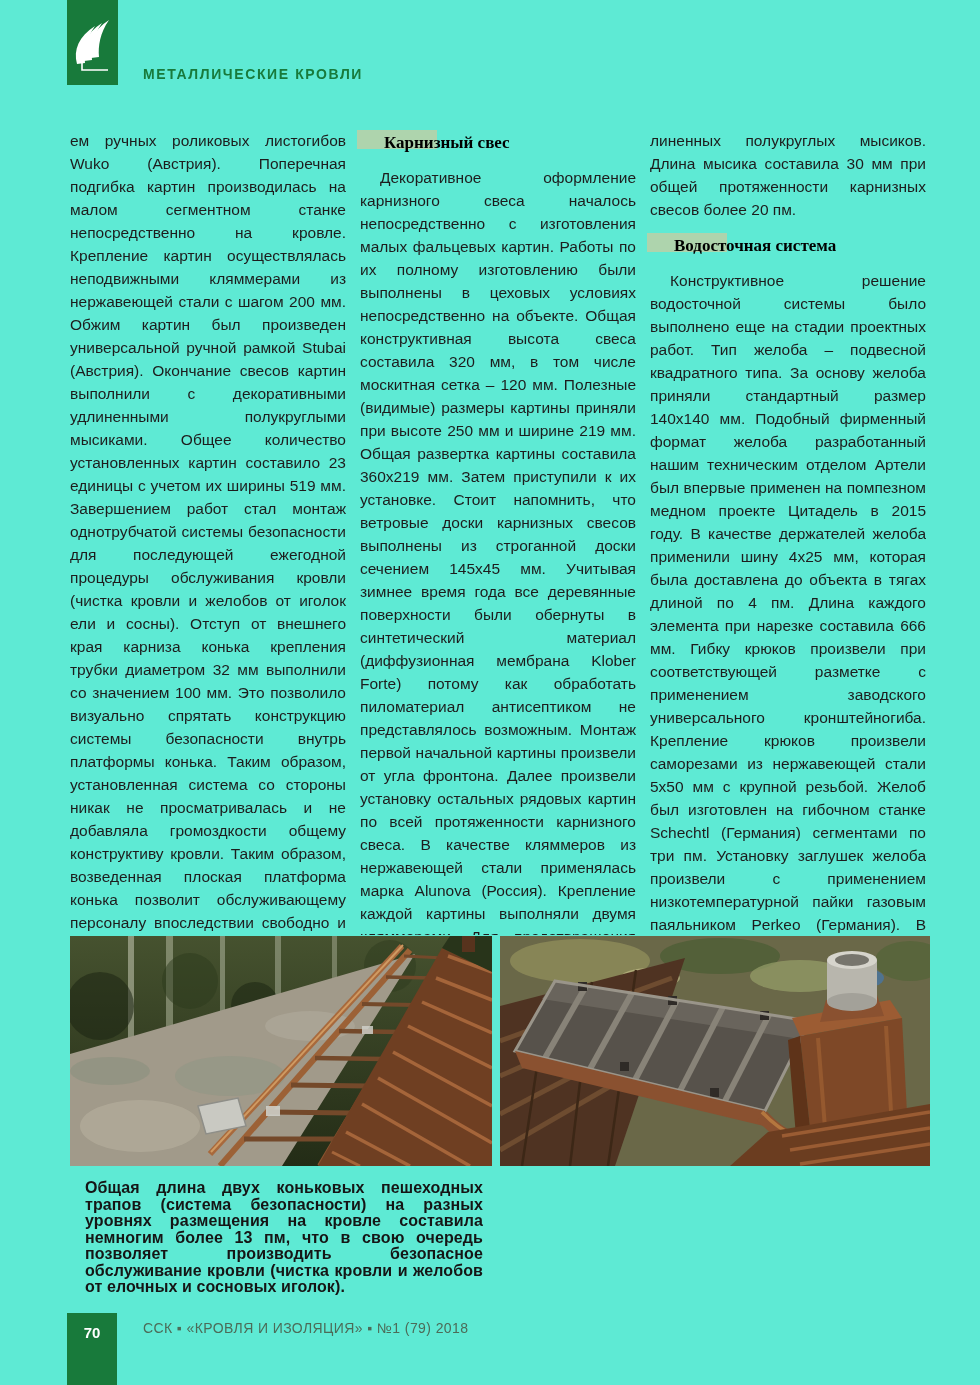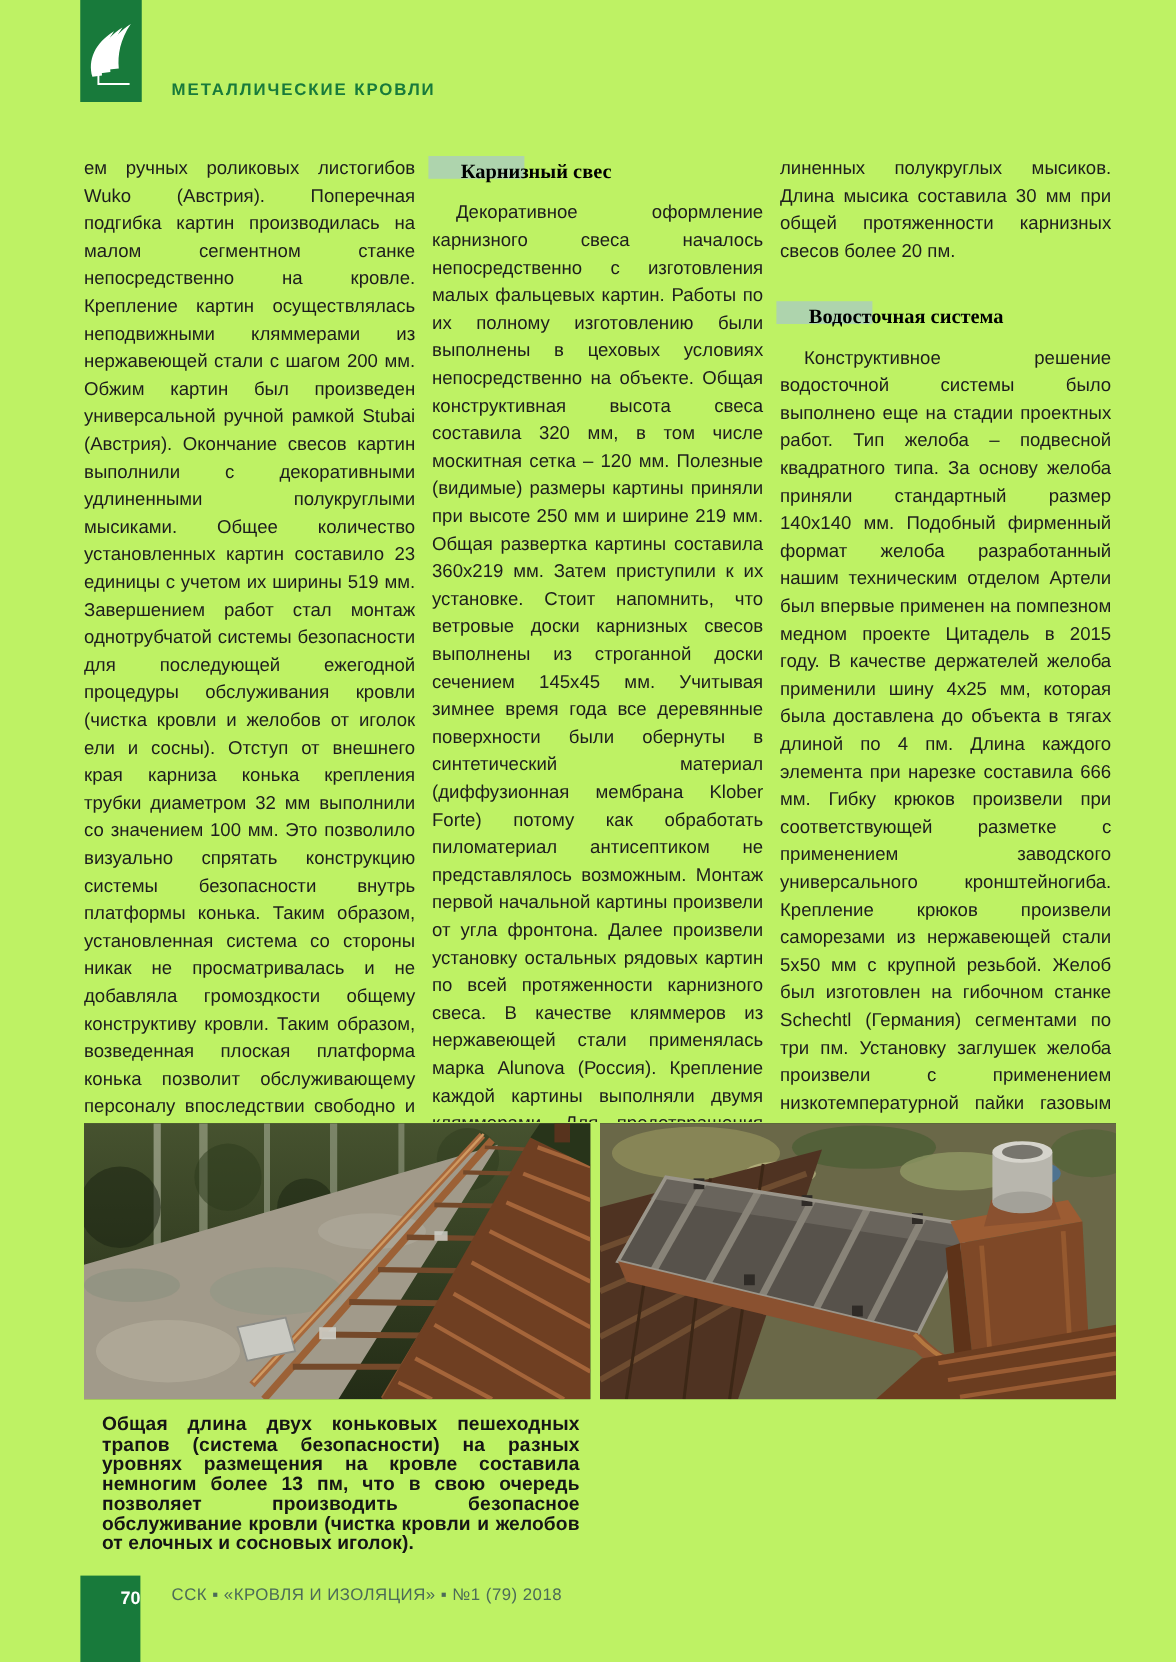--- a/index.html
+++ b/index.html
@@ -1,56 +1,56 @@
 <!DOCTYPE html>
 <html lang="ru" style="--brand-green: #187a3b; --highlight-green: #aed4ad; --footer-text: #4c6b58; --body-text: #1d1d1d;"><head>
 <meta charset="utf-8">
 <style>
   html,body{margin:0;padding:0;background:#ffffff;}
   body{width:980px;height:1385px;position:relative;font-family:"Liberation Sans",sans-serif;
        -webkit-font-smoothing:antialiased;}
-  .page{position:absolute;inset:0;overflow:hidden;background:#bef264;}
+  .page{position:absolute;inset:0;overflow:hidden;background:#5eead4;}
 
   
   .brand-box{position:absolute;left:67px;top:0;width:51px;height:85px;
              background:var(--brand-green,#187a3b);}
   .brand-box svg{display:block;width:51px;height:85px;}
   .section-title{position:absolute;left:143px;top:66px;font-size:14px;font-weight:bold;
                  letter-spacing:1.6px;color:var(--brand-green,#187a3b);}
 
   
   .columns{position:absolute;left:70px;top:129px;width:856px;height:806px;overflow:hidden;
            display:grid;grid-template-columns:276px 276px 276px;column-gap:14px;}
   .col{width:276px;}
   .body-text{margin:0;font-size:15.5px;line-height:23px;text-align:justify;
              color:var(--body-text,#1d1d1d);hyphens:auto;}
   .body-text.indent{text-indent:20px;}
   .col-heading{position:relative;margin:4px 0 13px 0;font-size:17px;line-height:20px;
                font-weight:bold;color:#000;padding-left:24px;}
-  .col-heading.mt{margin-top:33px;}
+  .col-heading.mt{margin-top:15px;}
   .heading-bar{position:absolute;left:-3px;top:-3px;width:80px;height:19px;
                background:var(--highlight-green,#aed4ad);z-index:0;}
   .heading-txt{position:relative;z-index:1;font-family:Liberation Serif, serif;}
 
   
   .photo{position:absolute;top:936px;height:230px;overflow:hidden;background:#3a4528;}
   .photo svg{display:block;width:100%;height:100%;}
   .photo-left{left:70px;width:422px;}
   .photo-right{left:500px;width:430px;}
 
   
   .caption{position:absolute;top:1180px;font-size:16px;line-height:16.5px;font-weight:bold;
            text-align:justify;color:#151515;letter-spacing:0.1px;margin:0;}
   .caption-left{left:85px;width:398px;}
   .caption-right{left:514px;width:416px;}
 
   
   .page-num-box{position:absolute;left:67px;top:1313px;width:50px;height:72px;
                 background:var(--brand-green,#187a3b);}
-  .page-num{display:block;margin-top:11px;text-align:right;color:#fff;
+  .page-num{display:block;margin-top:11px;text-align:center;color:#fff;
             font-size:15px;font-weight:bold;}
   .footer-line{position:absolute;left:143px;top:1320px;font-size:14px;
                color:var(--footer-text,#4c6b58);letter-spacing:0.4px;}
 </style>
 </head>
 <body>
 
 <div class="page">
 
   <div class="brand-box">

